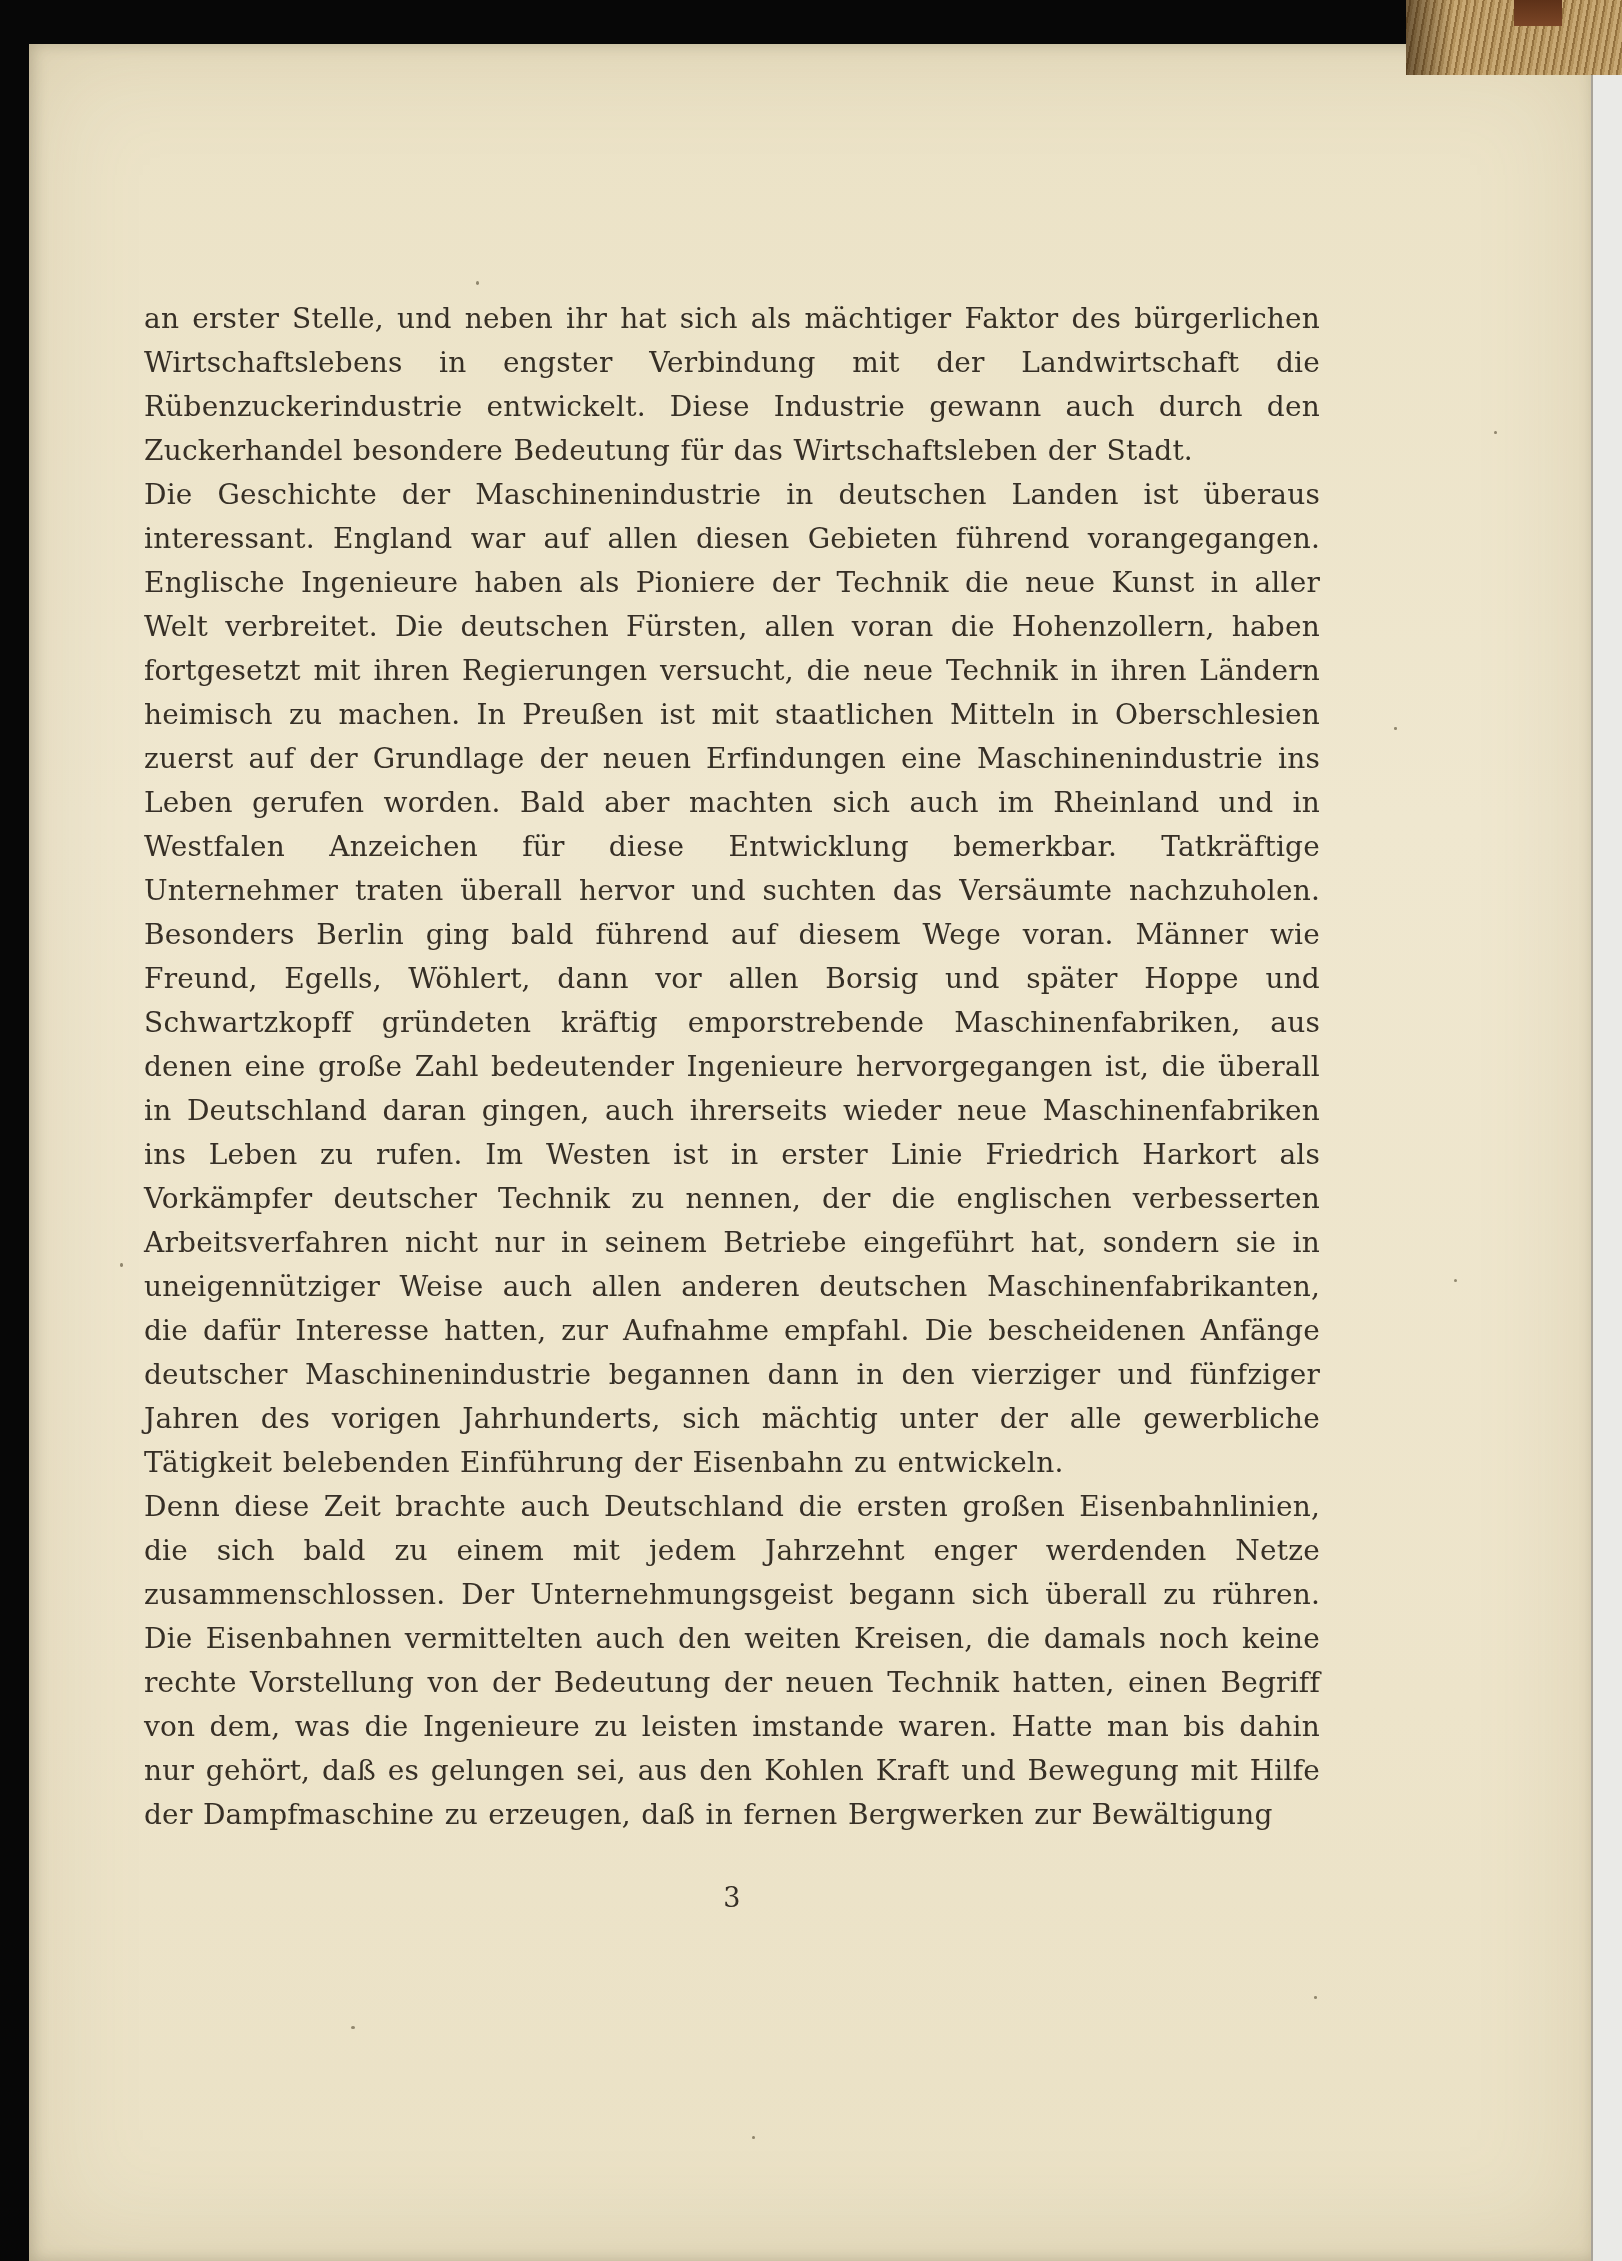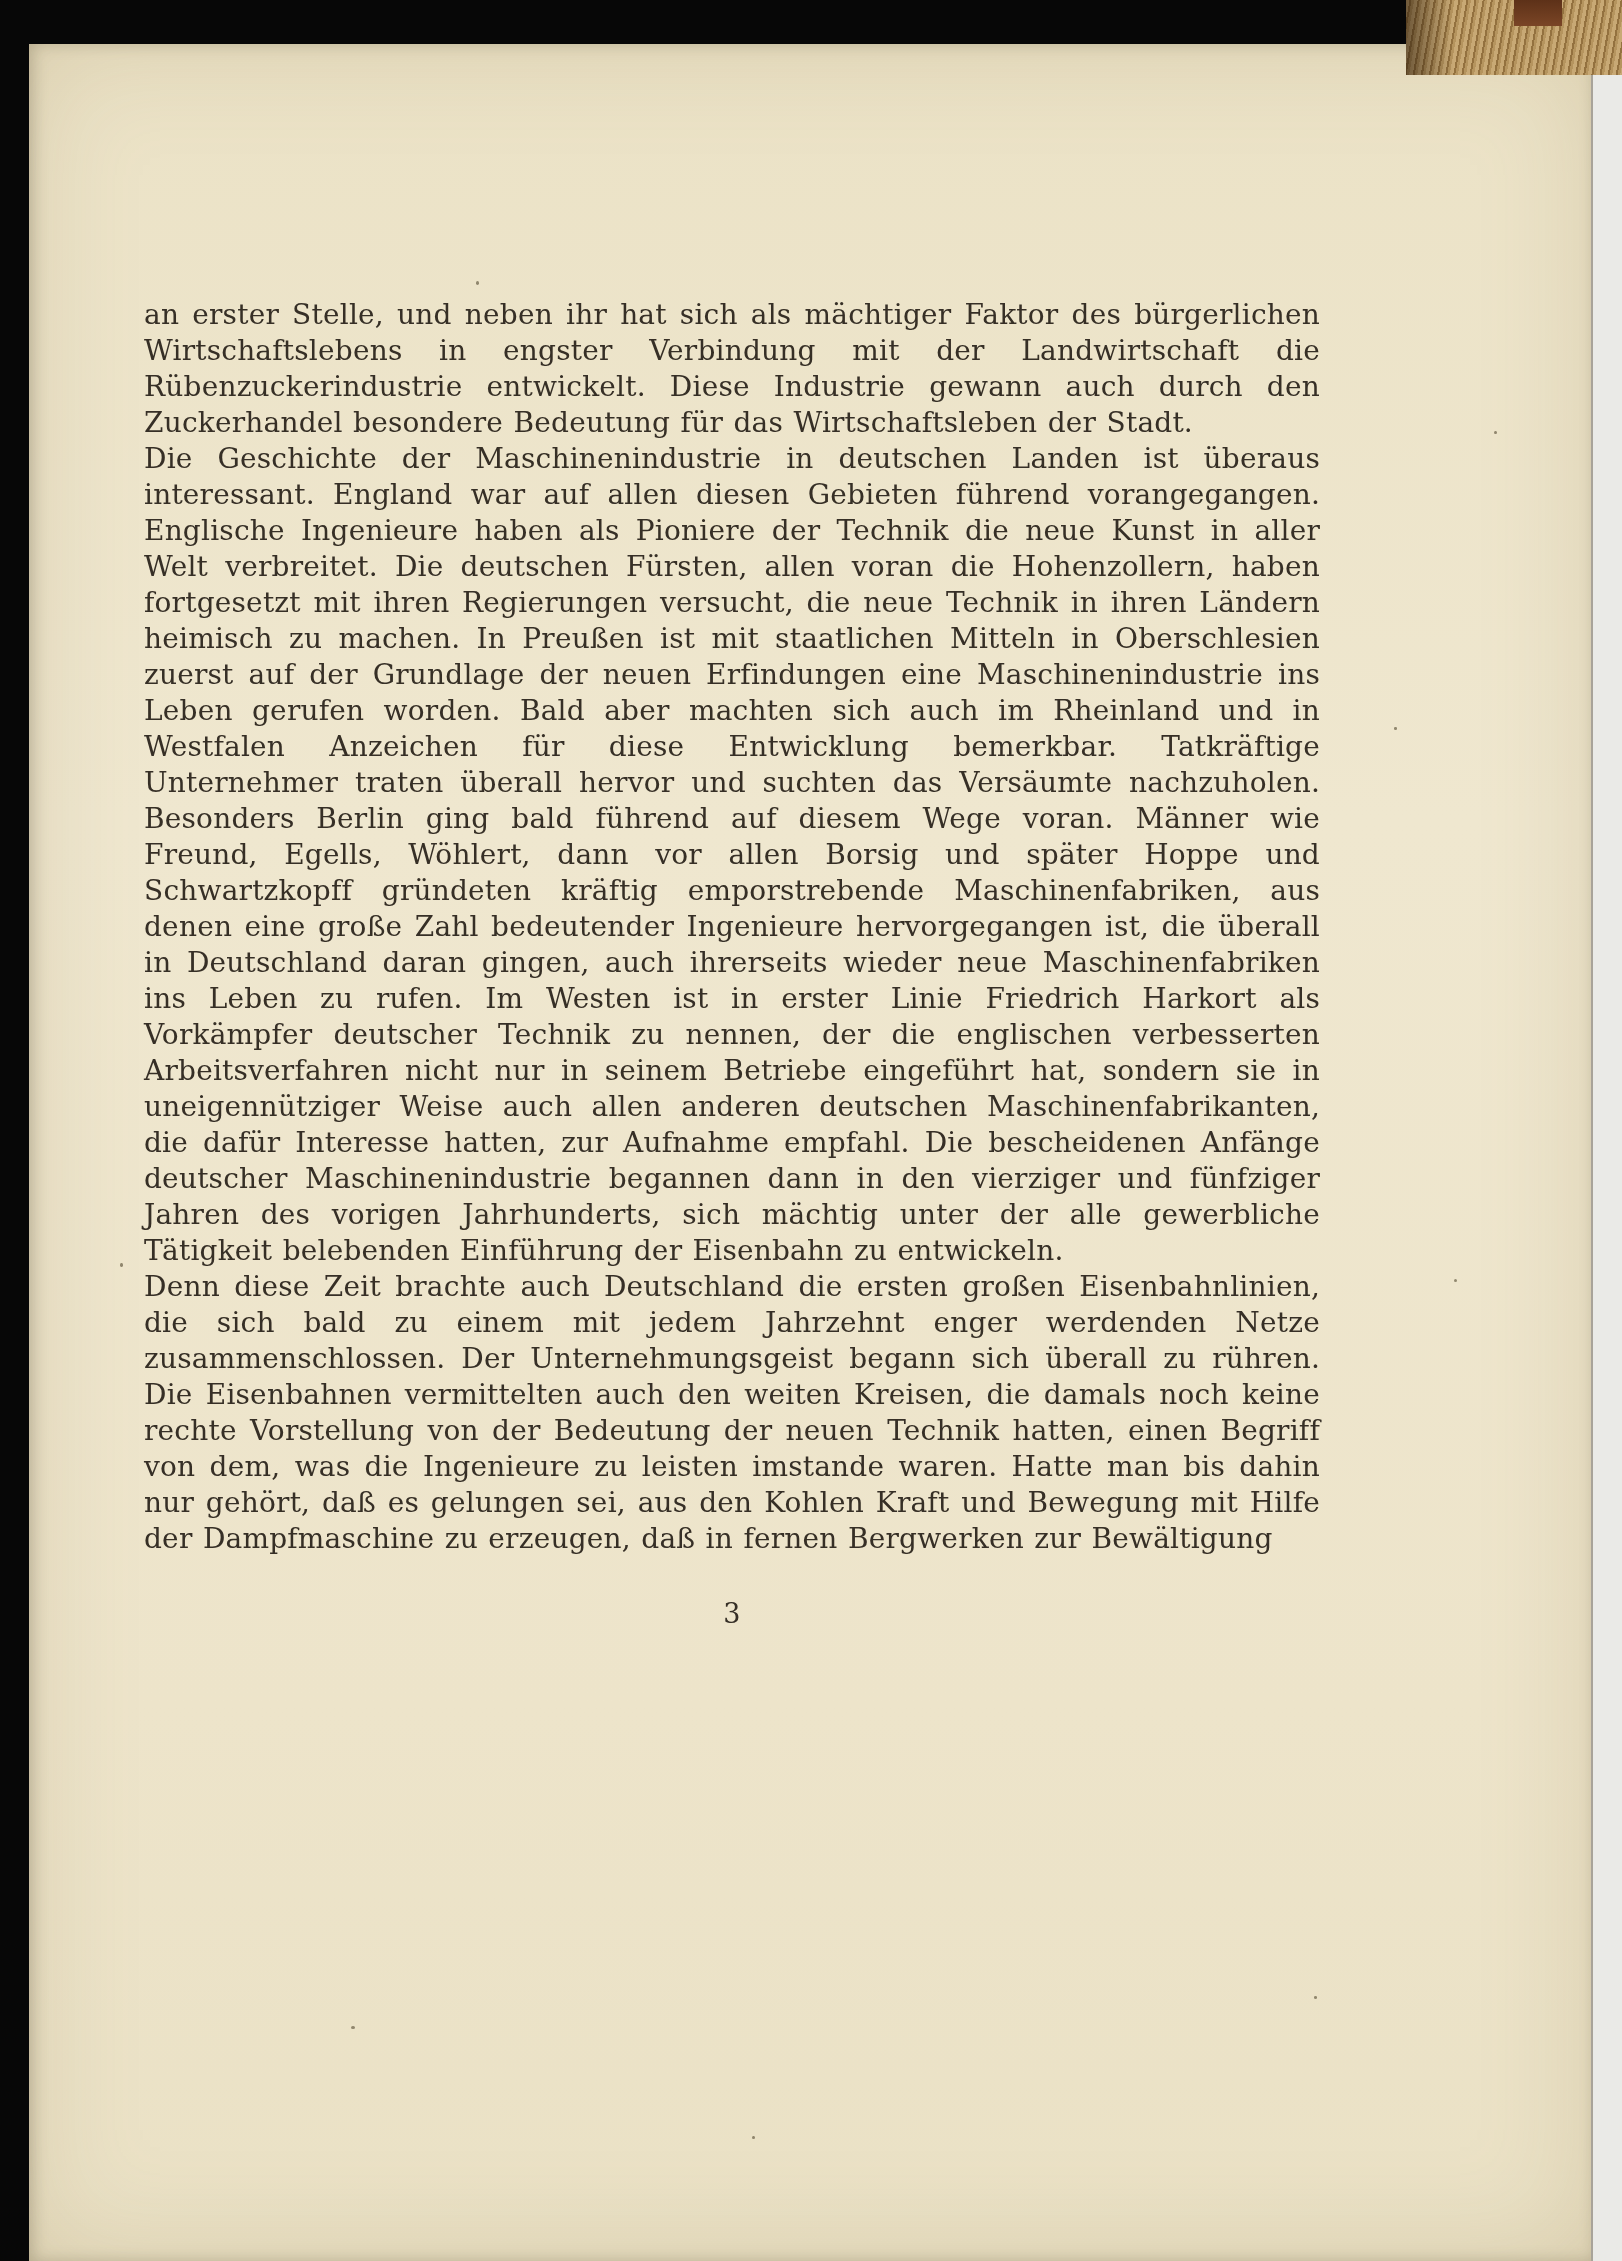--- a/index.html
+++ b/index.html
@@ -67,21 +67,21 @@
   }
 
   
   .textblock {
     position: absolute;
     left: 115px;
     top: 253px;
     width: 1176px;
     color: #362f26;
     font-size: 28px;
-    line-height: 36px;
+    line-height: 44px;
     text-align: justify;
     letter-spacing: 0.2px;
     word-spacing: 1.3px;
     hyphens: auto;
     -webkit-hyphens: auto;
   }
   .textblock p {
     margin: 0;
     text-indent: 0;
   }

